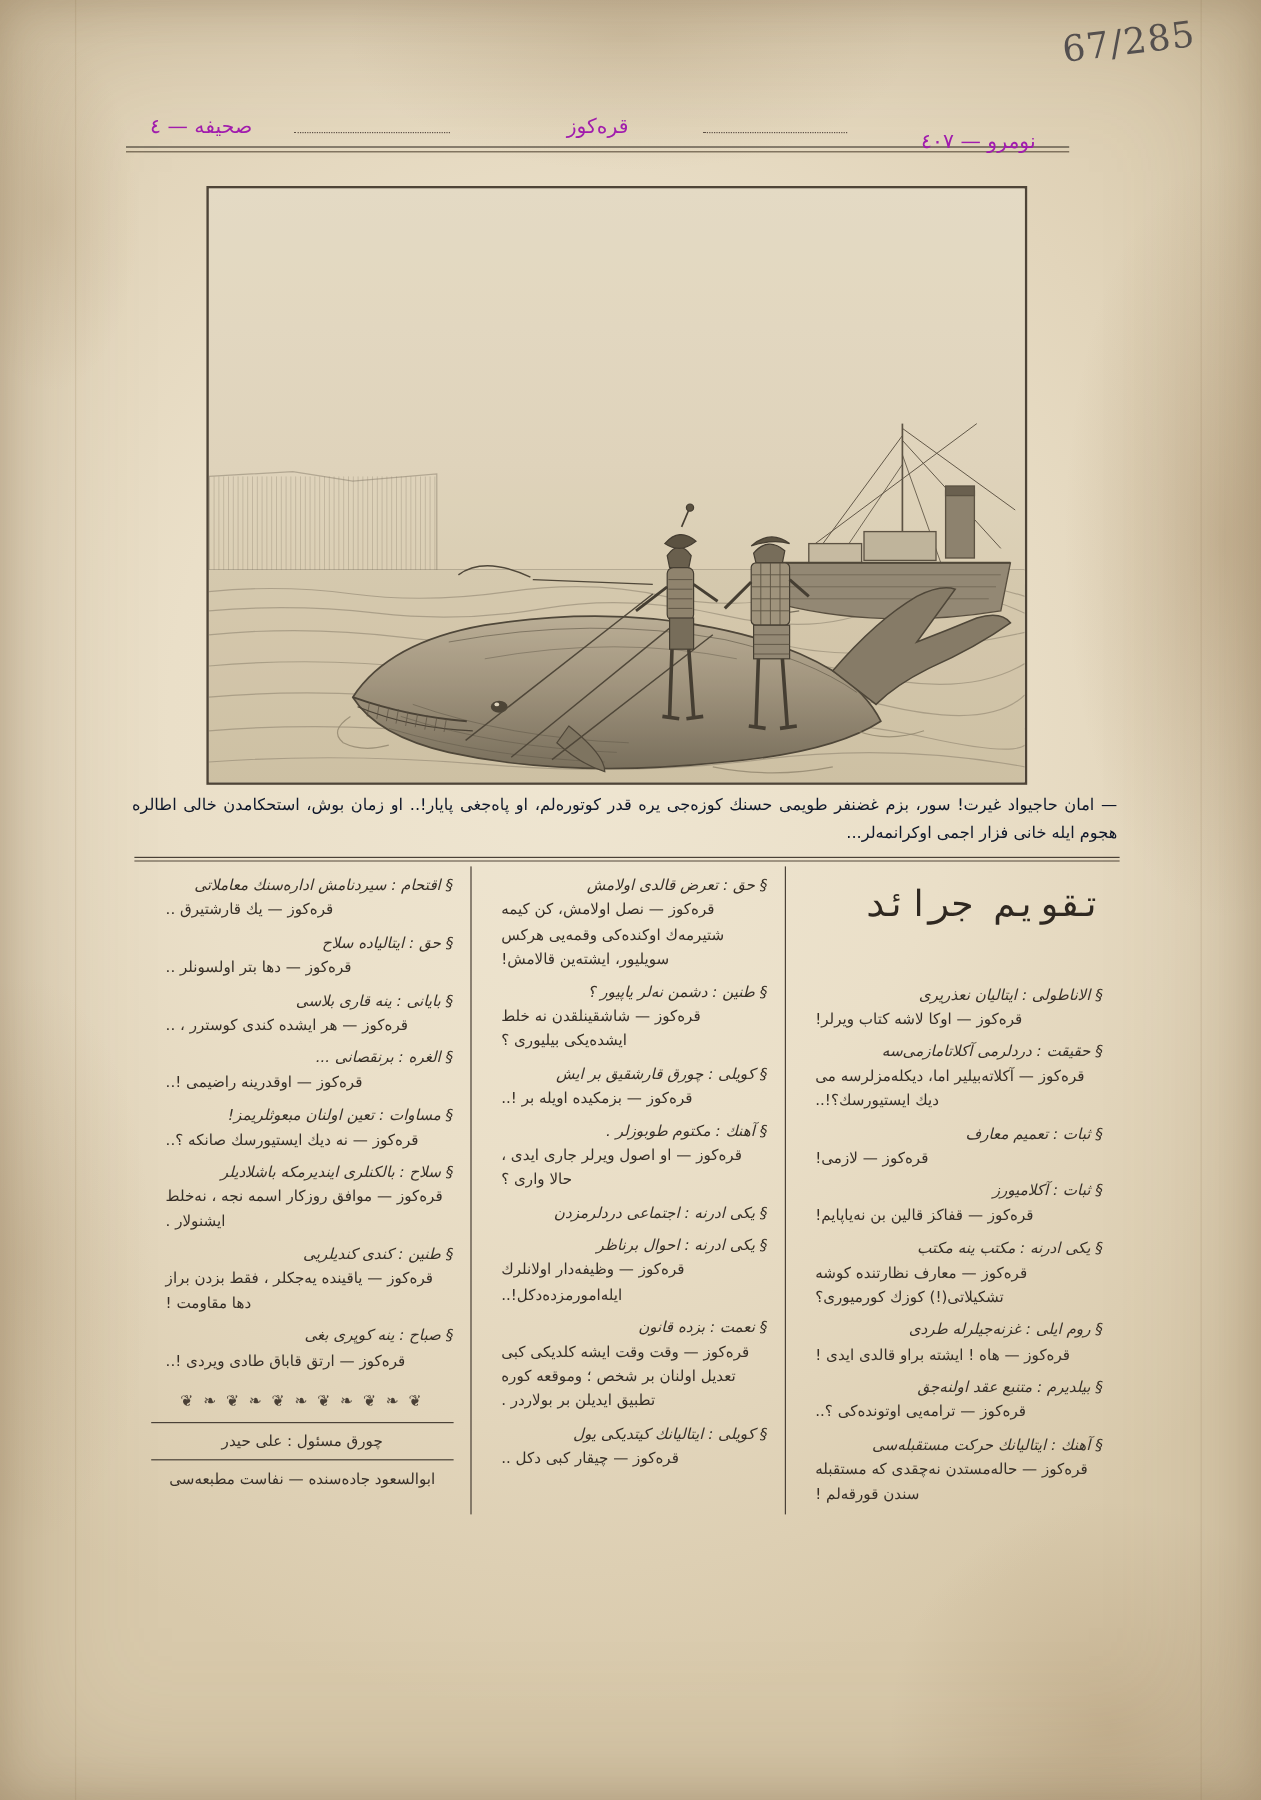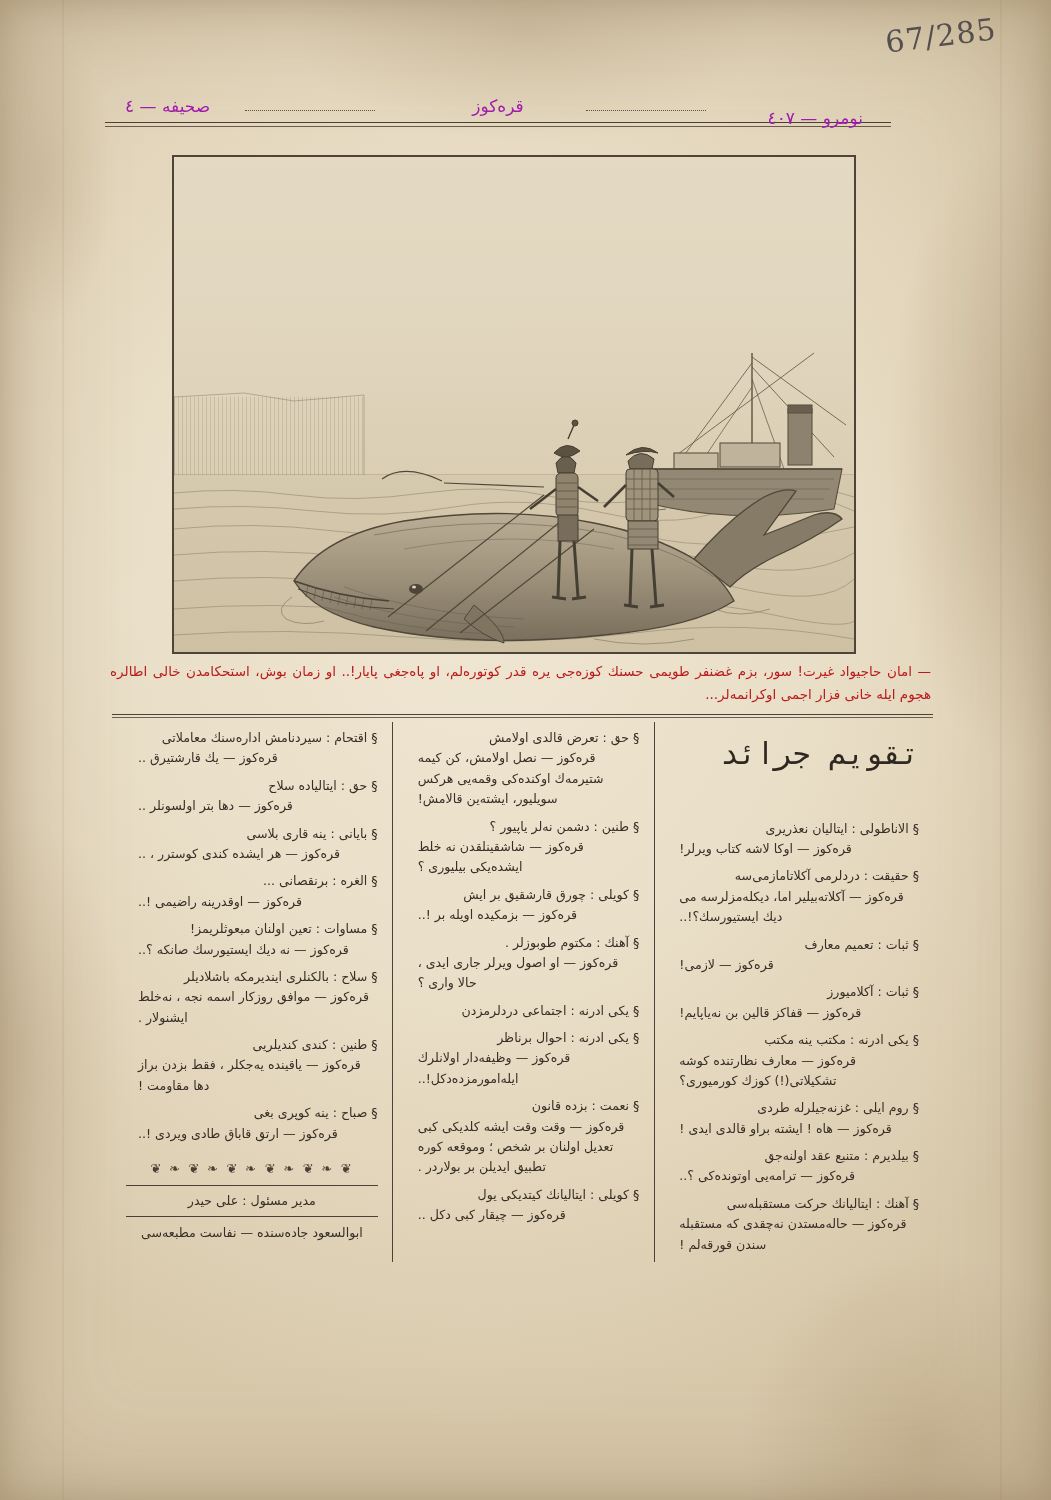--- a/index.html
+++ b/index.html
@@ -119,21 +119,21 @@
   
   .caption {
     position: absolute;
     left: 110px;
     right: 120px;
     top: 660px;
     direction: rtl;
     text-align: justify;
     font-size: 13.5px;
     line-height: 1.7;
-    color: #b91c1c;
+    color: #0f172a;
   }
 
   
   .col-rule {
     position: absolute;
     left: 112px;
     right: 118px;
     top: 714px;
     height: 2px;
     border-top: 1px solid #4a4137;
@@ -181,21 +181,21 @@
     direction: rtl;
   }
   .entry {
     margin-bottom: 7px;
     direction: rtl;
   }
   .line {
     display: block;
     white-space: normal;
   }
-  .line.q { text-align: right; }
+  .line.q { text-align: right; font-style: italic; }
   .line.a { text-align: left; margin-left: 12px; }
 
   
   .ornament {
     margin-top: 14px;
     text-align: center;
     font-size: 13px;
     color: #4a4036;
     letter-spacing: 2px;
     direction: rtl;
@@ -491,20 +491,20 @@
         <span class="line q">§ طنین : كندی كندیلریی</span>
         <span class="line a">قره‌كوز — یاقینده یه‌جكلر ، فقط بزدن براز دها مقاومت !</span>
       </div>
       <div class="entry">
         <span class="line q">§ صباح : ینه كوپری بغی</span>
         <span class="line a">قره‌كوز — ارتق قاباق طادی ویردی !..</span>
       </div>
 
       <div class="ornament">❦ ❧ ❦ ❧ ❦ ❧ ❦ ❧ ❦ ❧ ❦</div>
       <div class="colophon-rule"></div>
-      <div class="colophon-line">مدیر مسئول : علی حیدر</div>
+      <div class="colophon-line">چورق مسئول : علی حیدر</div>
       <div class="colophon-rule2"></div>
       <div class="colophon-line">ابوالسعود جاده‌سنده — نفاست مطبعه‌سی</div>
     </div>
   </div>
 
   <div class="paper-edge"></div>
 </div>
 
 </body></html>

